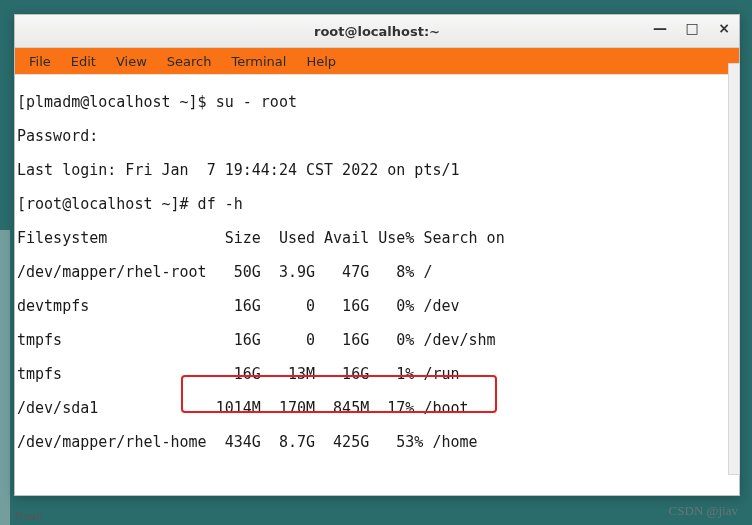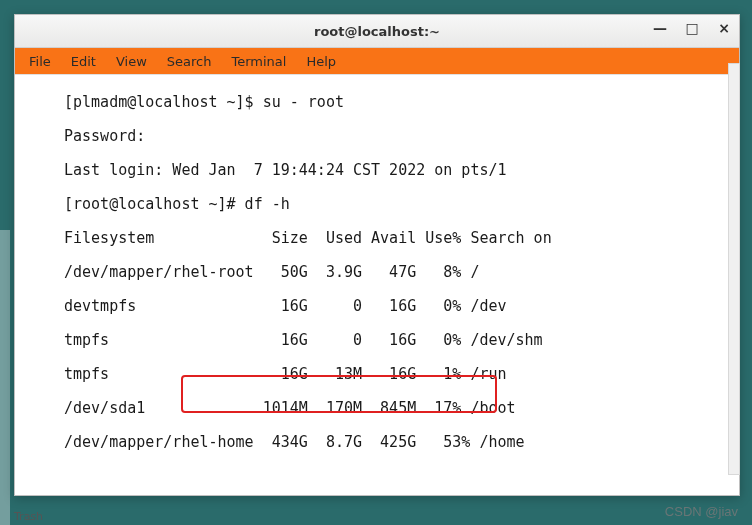--- a/index.html
+++ b/index.html
@@ -98,21 +98,21 @@
   }
   .scrollbar {
     position: absolute;
     right: 12px;
     top: 63px;
     width: 10px;
     height: 410px;
     background: #f0f0f0;
     border: 1px solid #d8d8d8;
   }
-  .term-line { display: block; margin-left: 47px; }
+  .term-line { display: block; }
   .highlight-box {
     position: absolute;
     border: 2px solid #e02020;
     border-radius: 4px;
     left: 181px;
     top: 375px;
     width: 312px;
     height: 34px;
     pointer-events: none;
   }
@@ -122,21 +122,21 @@
     bottom: 2px;
     font-size: 11px;
     color: #555;
   }
   .watermark {
     position: absolute;
     right: 14px;
     bottom: 6px;
     font-size: 13px;
     color: rgba(120,120,120,0.8);
-    font-family: Liberation Sans, sans-serif;
+    font-family: Liberation Serif, serif;
   }
 </style>
 </head>
 <body>
 
 <div class="desktop">
   <div class="side-dock"></div>
 
   <div class="window">
 
@@ -154,21 +154,21 @@
       <div class="menu-item">Edit</div>
       <div class="menu-item">View</div>
       <div class="menu-item">Search</div>
       <div class="menu-item">Terminal</div>
       <div class="menu-item">Help</div>
     </div>
 
     <div class="terminal-body">
 <span class="term-line">[plmadm@localhost ~]$ su - root</span>
 <span class="term-line">Password:</span>
-<span class="term-line">Last login: Wed Jan  7 19:44:24 CST 2022 on pts/1</span>
+<span class="term-line">Last login: Fri Jan  7 19:44:24 CST 2022 on pts/1</span>
 <span class="term-line">[root@localhost ~]# df -h</span>
 <span class="term-line">Filesystem             Size  Used Avail Use% Search on</span>
 <span class="term-line">/dev/mapper/rhel-root   50G  3.9G   47G   8% /</span>
 <span class="term-line">devtmpfs                16G     0   16G   0% /dev</span>
 <span class="term-line">tmpfs                   16G     0   16G   0% /dev/shm</span>
 <span class="term-line">tmpfs                   16G   13M   16G   1% /run</span>
 <span class="term-line">/dev/sda1             1014M  170M  845M  17% /boot</span>
 <span class="term-line">/dev/mapper/rhel-home  434G  8.7G  425G   53% /home</span>
 
 

